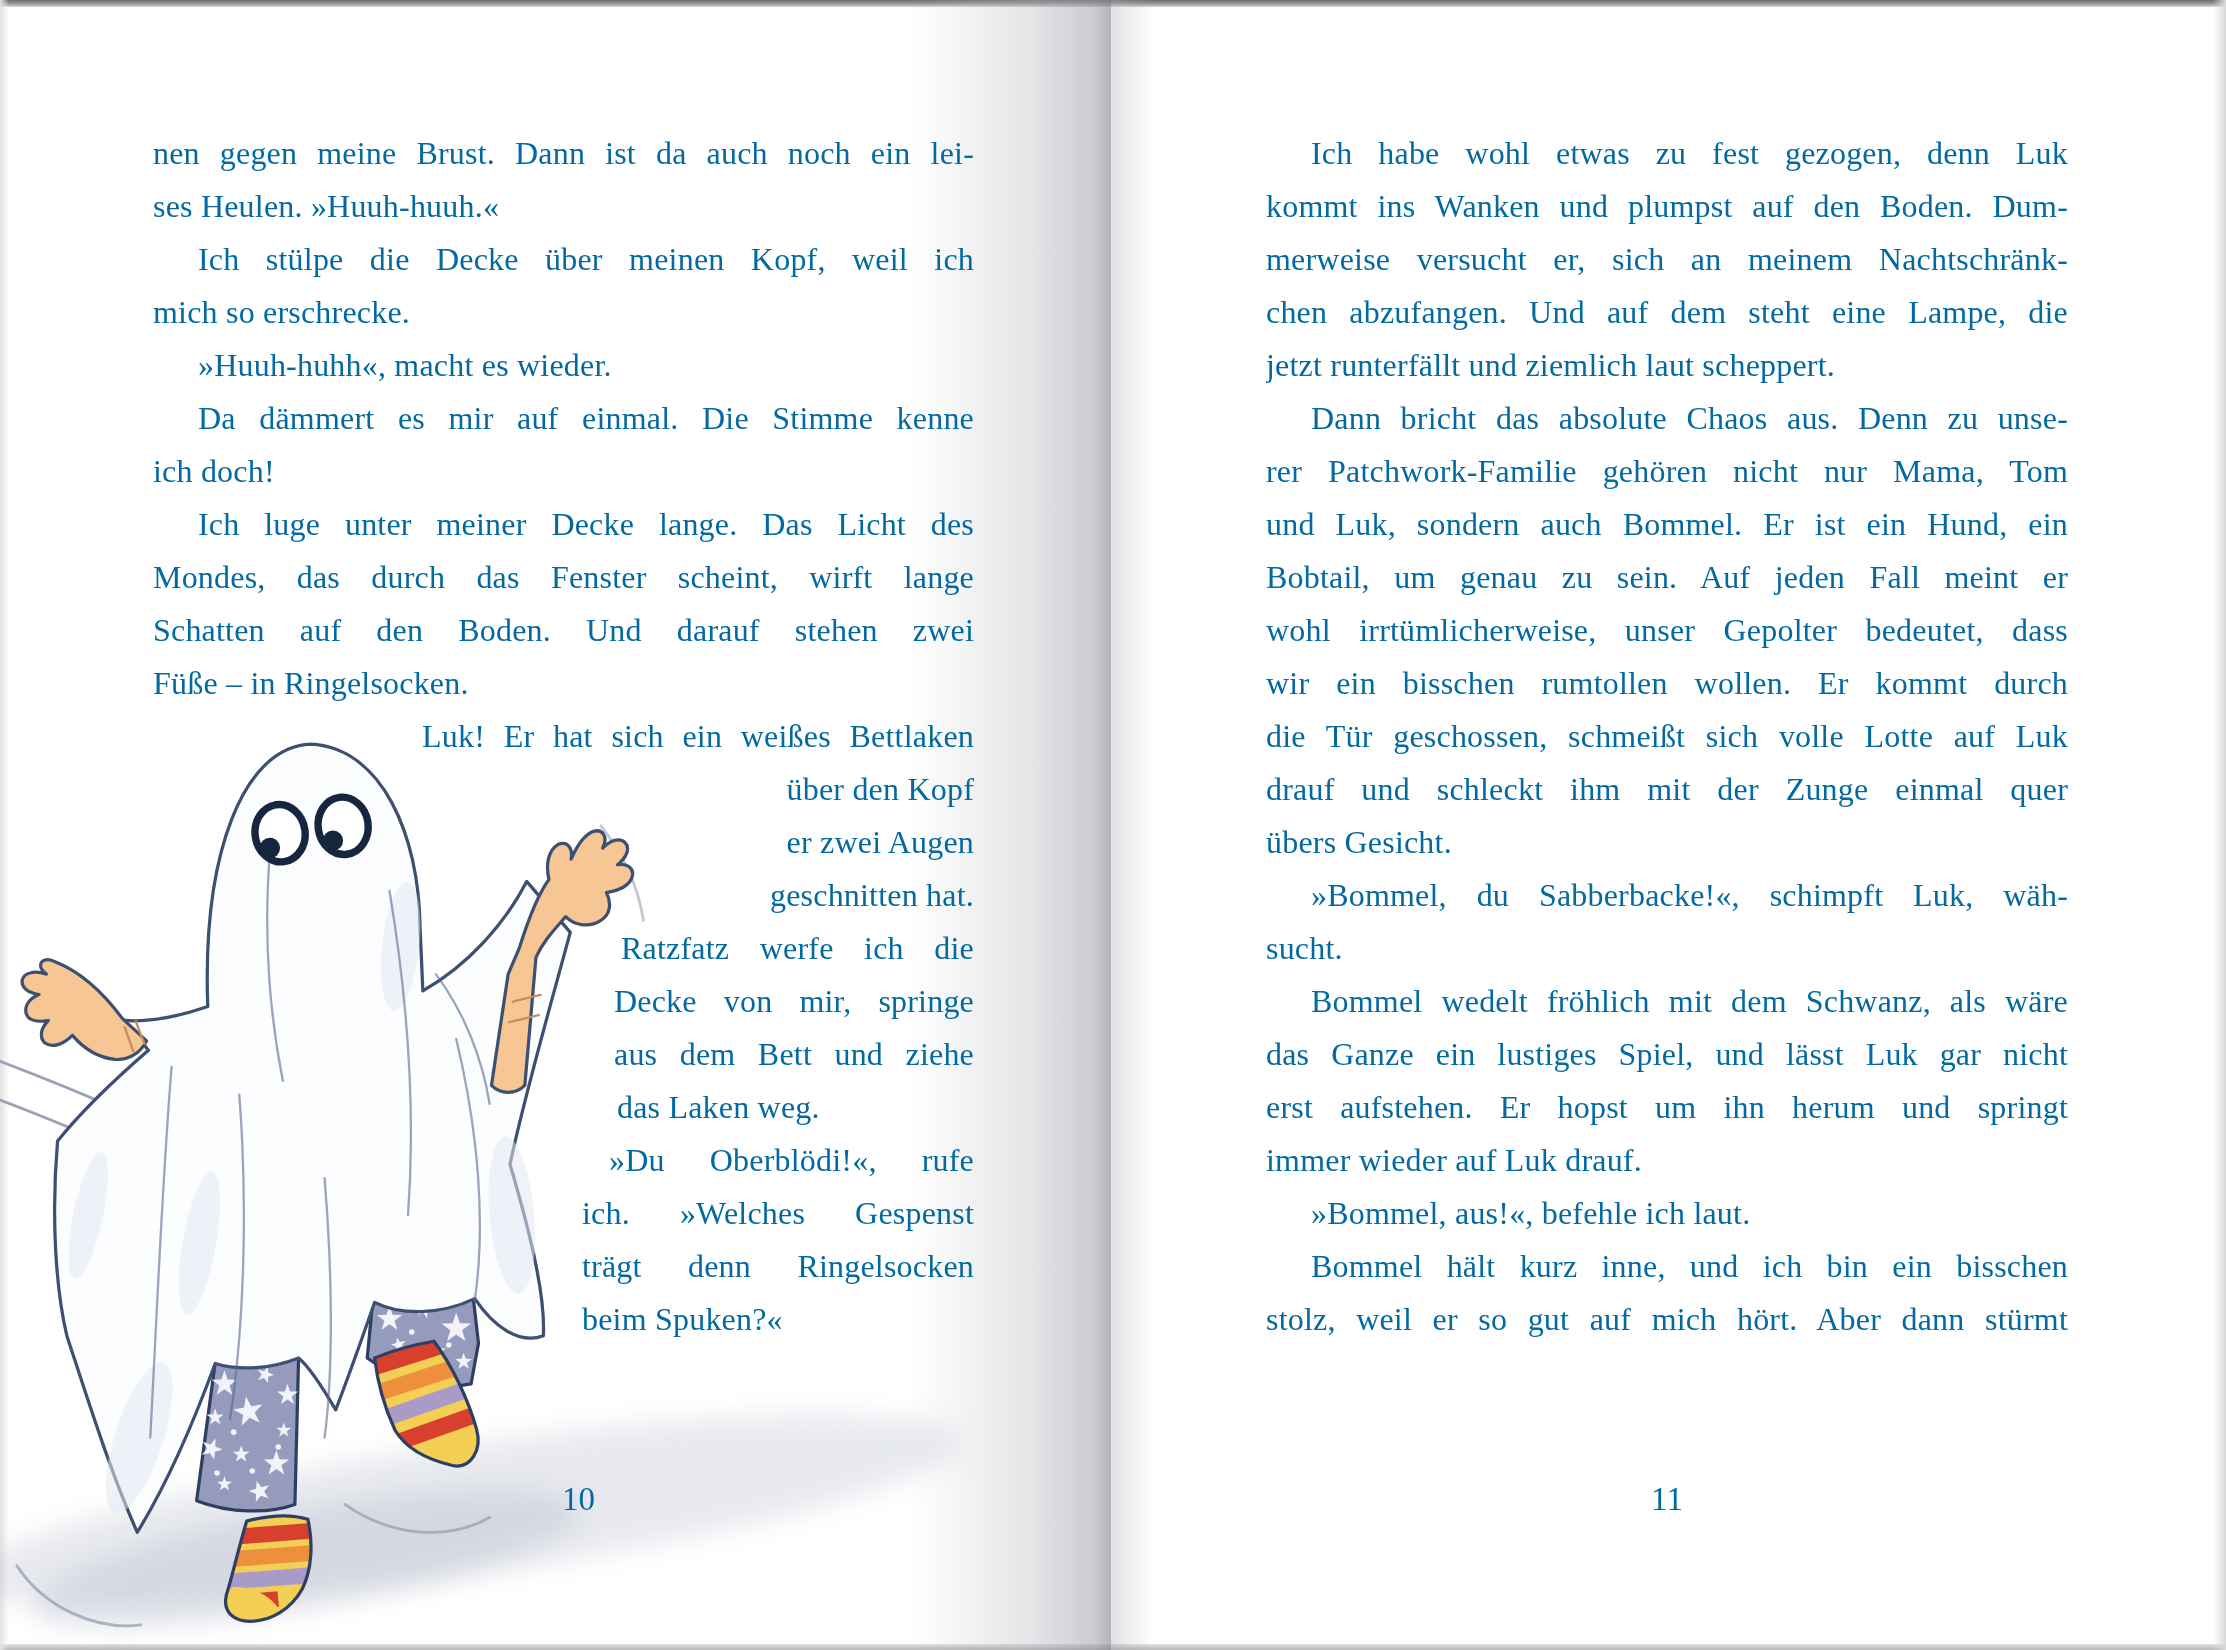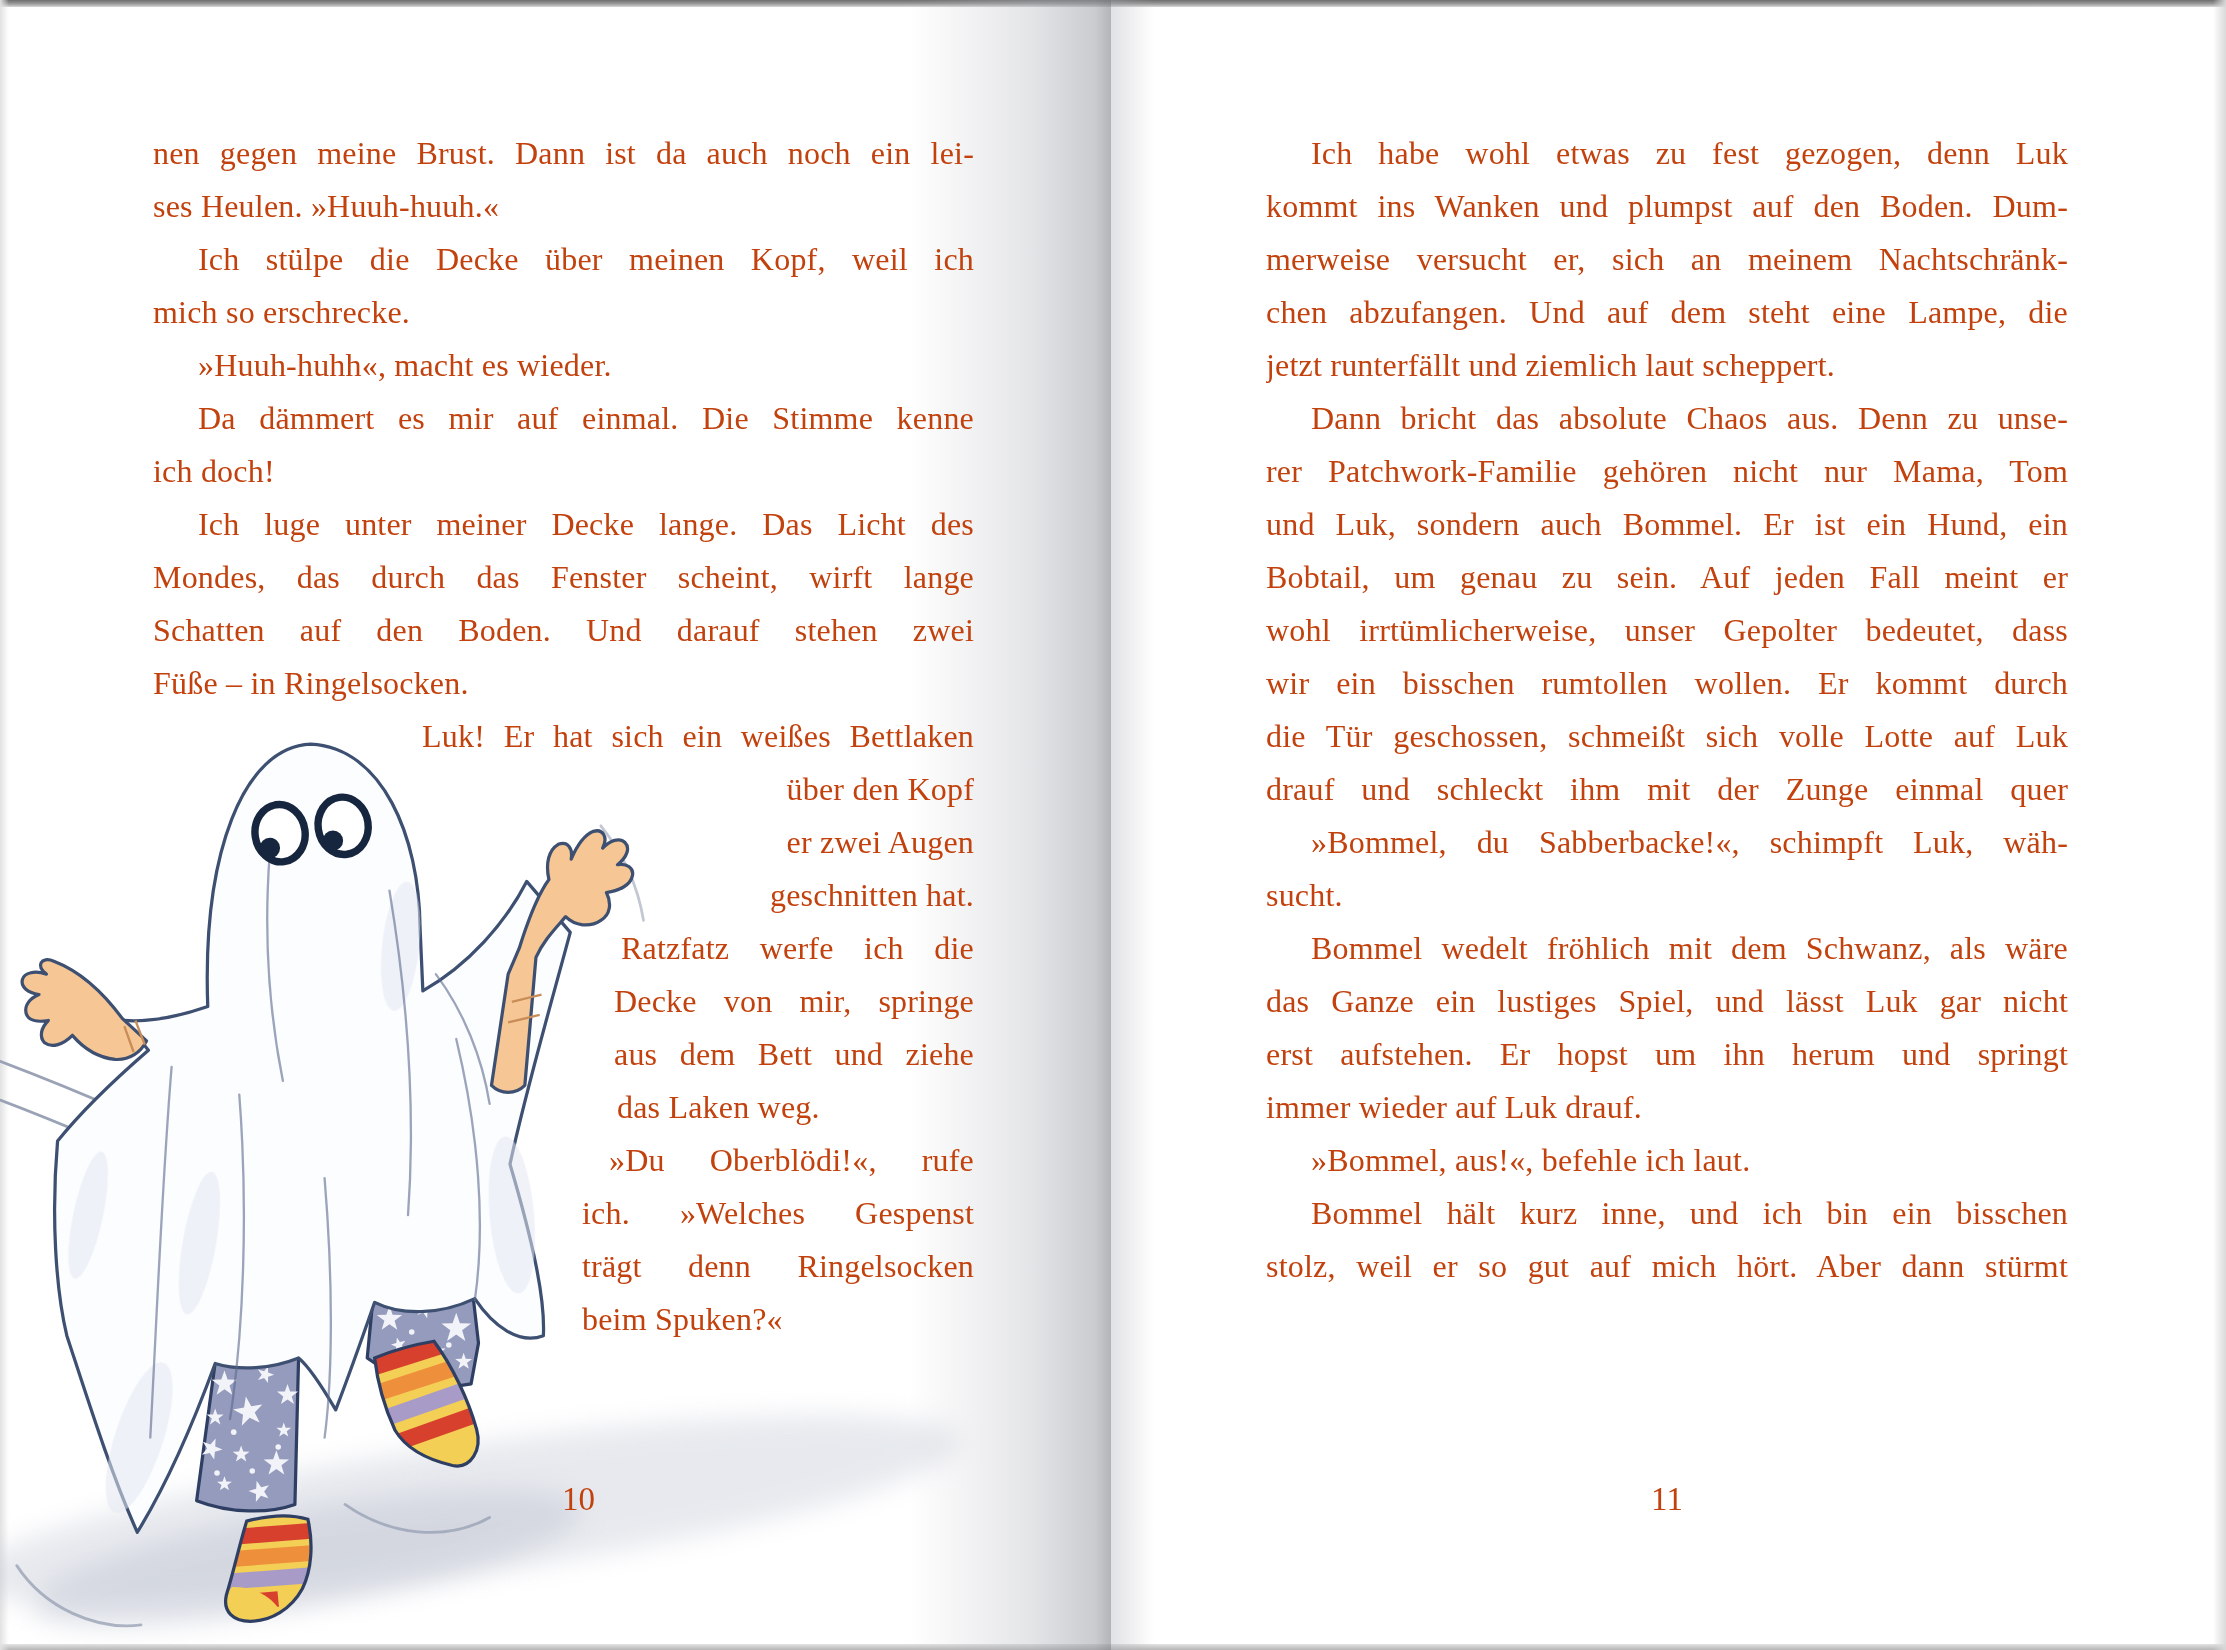--- a/index.html
+++ b/index.html
@@ -1,20 +1,20 @@
 <!DOCTYPE html>
 <html style="font-size:15px"><head>
 <meta charset="utf-8">
 <style>
   html,body { margin:0; padding:0; background:#ffffff; }
   #spread {
     position:relative; width:2226px; height:1650px;
     background:#ffffff; overflow:hidden;
     font-family:"Liberation Serif","DejaVu Serif",serif;
-    color:#c2410c;
+    color:#0369a1;
   }
   .edge { position:absolute; pointer-events:none; }
   #top-edge { left:0; top:0; width:2226px; height:6.5px;
     background:linear-gradient(to bottom,#6e6e6e,#9b9b9b 55%,#d8d8d8); }
   #bottom-edge { left:0; bottom:0; width:2226px; height:5.6px;
     background:linear-gradient(to top,#b5b5b5,#e3e3e3); }
   #left-edge { left:0; top:0; width:9.3px; height:1650px;
     background:linear-gradient(to right,#e2e2e2,rgba(255,255,255,0)); }
   #right-edge { right:0; top:0; width:13px; height:1650px;
     background:linear-gradient(to left,#d9d9d9,rgba(255,255,255,0)); }
@@ -243,20 +243,21 @@
     <div class="ln j">chen abzufangen. Und auf dem steht eine Lampe, die</div>
     <div class="ln l">jetzt runterfällt und ziemlich laut scheppert.</div>
     <div class="ln j i">Dann bricht das absolute Chaos aus. Denn zu unse-</div>
     <div class="ln j">rer Patchwork-Familie gehören nicht nur Mama, Tom</div>
     <div class="ln j">und Luk, sondern auch Bommel. Er ist ein Hund, ein</div>
     <div class="ln j">Bobtail, um genau zu sein. Auf jeden Fall meint er</div>
     <div class="ln j">wohl irrtümlicherweise, unser Gepolter bedeutet, dass</div>
     <div class="ln j">wir ein bisschen rumtollen wollen. Er kommt durch</div>
     <div class="ln j">die Tür geschossen, schmeißt sich volle Lotte auf Luk</div>
     <div class="ln j">drauf und schleckt ihm mit der Zunge einmal quer</div>
+    <div class="ln l">übers Gesicht.</div>
     <div class="ln j i">»Bommel, du Sabberbacke!«, schimpft Luk, wäh-</div>
     <div class="ln l">sucht.</div>
     <div class="ln j i">Bommel wedelt fröhlich mit dem Schwanz, als wäre</div>
     <div class="ln j">das Ganze ein lustiges Spiel, und lässt Luk gar nicht</div>
     <div class="ln j">erst aufstehen. Er hopst um ihn herum und springt</div>
     <div class="ln l">immer wieder auf Luk drauf.</div>
     <div class="ln l i">»Bommel, aus!«, befehle ich laut.</div>
     <div class="ln j i">Bommel hält kurz inne, und ich bin ein bisschen</div>
     <div class="ln j">stolz, weil er so gut auf mich hört. Aber dann stürmt</div>
   </div>

